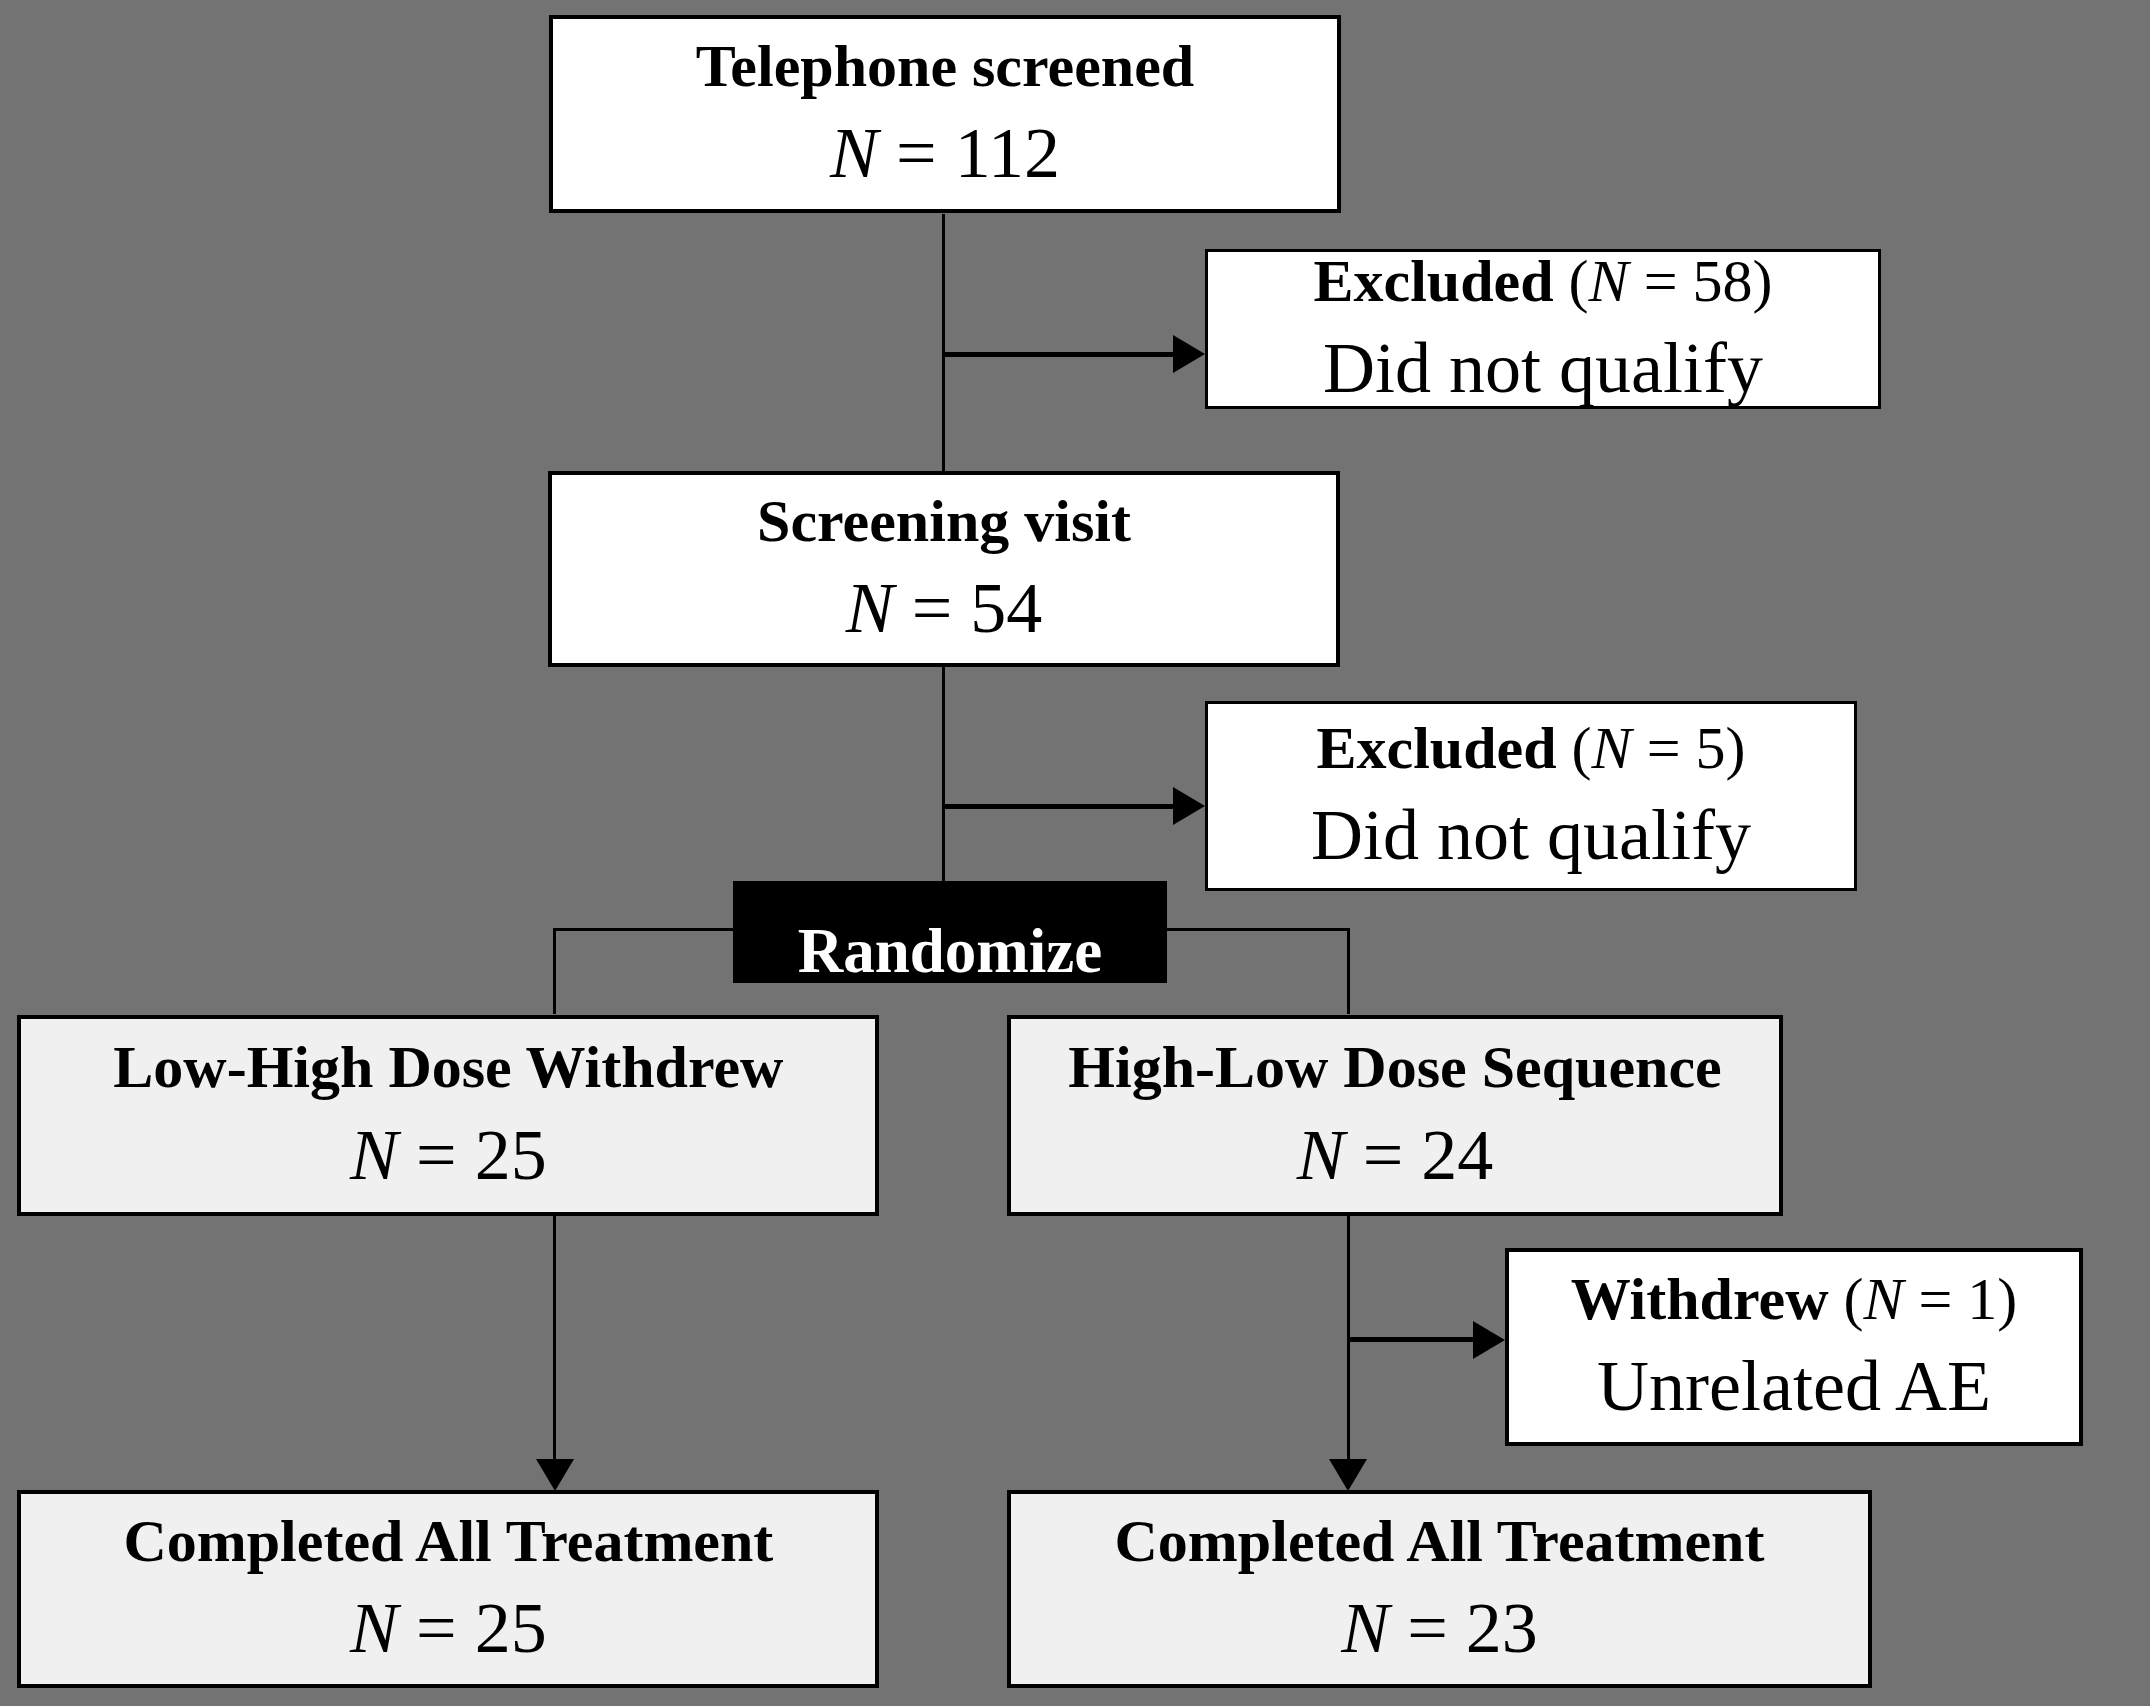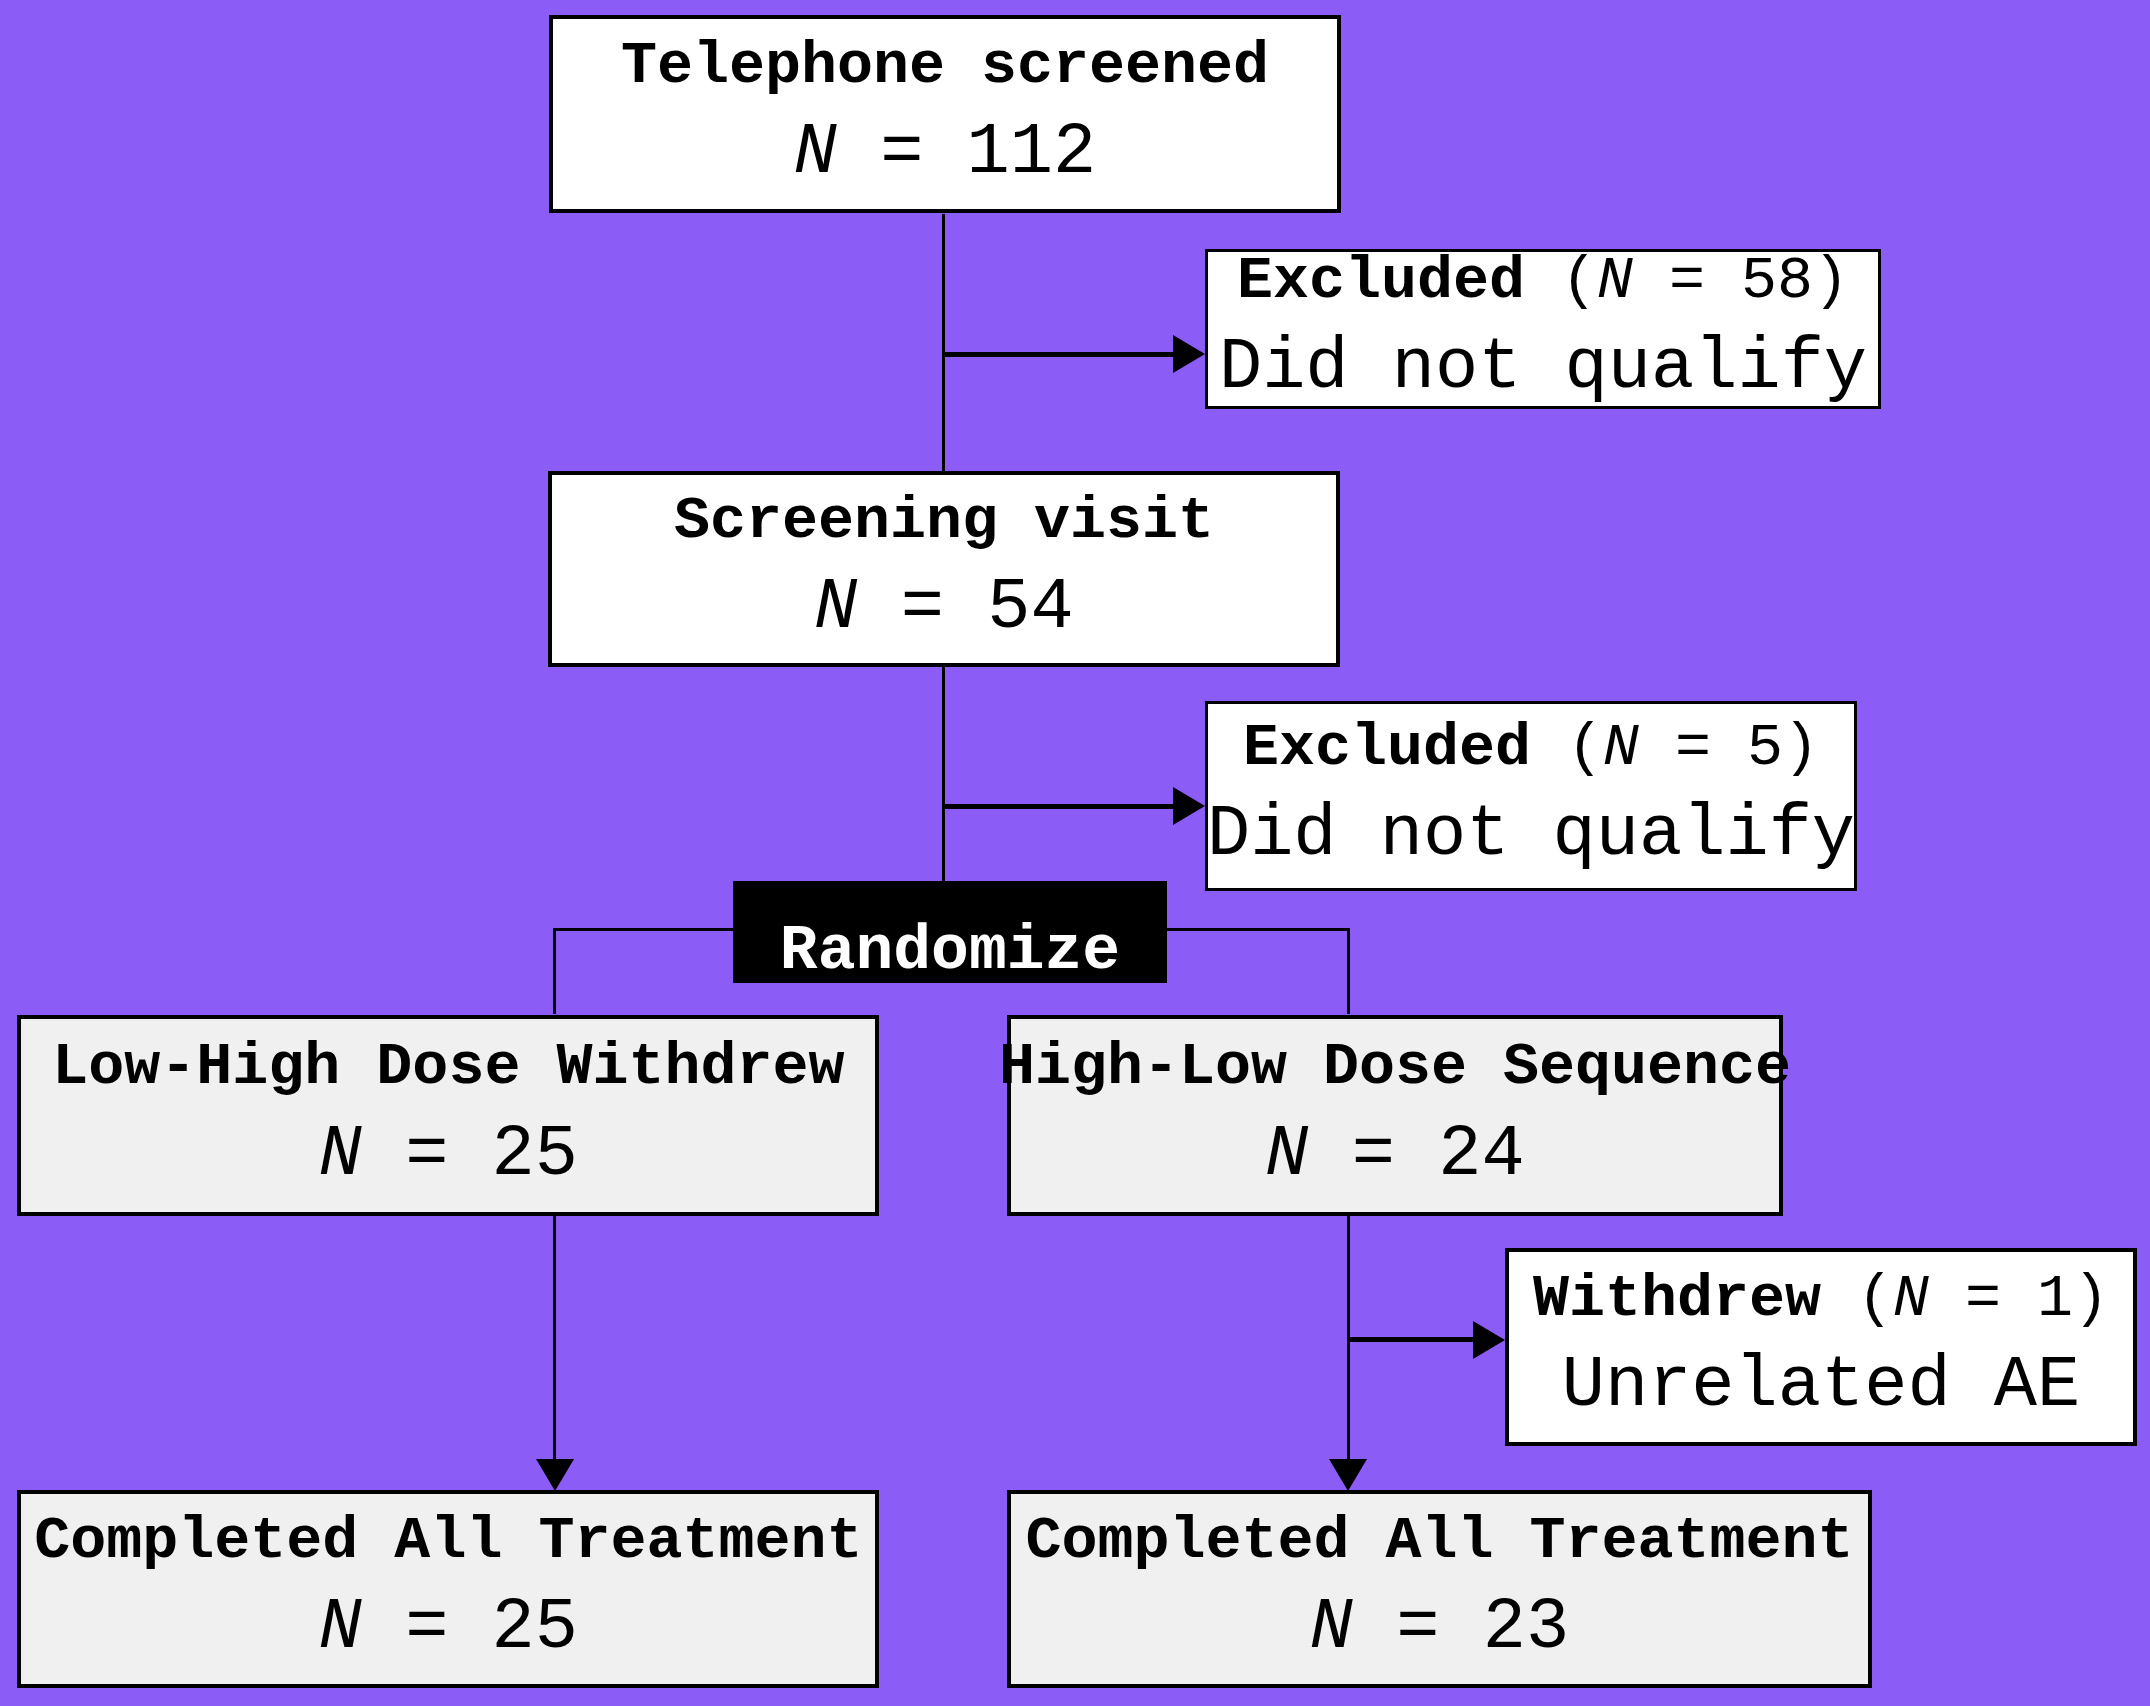--- a/index.html
+++ b/index.html
@@ -1,21 +1,21 @@
 <!DOCTYPE html>
 <html style="font-size:11.6px"><head>
 <meta charset="utf-8">
 <style>
   html,body{margin:0;padding:0;background:#ffffff;}
   #canvas{
     position:relative;
     width:2151px;
     height:1707px;
-    background:#8b5cf6;
-    font-family:Liberation Mono, monospace;
+    background:#737373;
+    font-family:Liberation Serif, serif;
     color:#000000;
     overflow:hidden;
   }
   .box{
     position:absolute;
     box-sizing:border-box;
     background:#ffffff;
     border:4.4px solid #000000;
     display:flex;
     flex-direction:column;
@@ -107,21 +107,21 @@
   <div class="box gray" style="left:17.4px;top:1015px;width:862px;height:201px;">
     <div class="t">Low-High Dose Withdrew</div>
     <div class="n"><span class="it">N</span><span> = 25</span></div>
   </div>
 
   <div class="box gray" style="left:1007px;top:1015px;width:776px;height:201px;">
     <div class="t">High-Low Dose Sequence</div>
     <div class="n"><span class="it">N</span><span> = 24</span></div>
   </div>
 
-  <div class="box" style="left:1505px;top:1248px;width:632px;height:198px;">
+  <div class="box" style="left:1505px;top:1248px;width:578px;height:198px;">
     <div class="t1"><span class="b">Withdrew</span><span> (</span><span class="it">N</span><span> = 1)</span></div>
     <div class="n">Unrelated AE</div>
   </div>
 
   <div class="box gray" style="left:17.4px;top:1490px;width:862px;height:198px;">
     <div class="t">Completed All Treatment</div>
     <div class="n"><span class="it">N</span><span> = 25</span></div>
   </div>
 
   <div class="box gray" style="left:1007px;top:1490px;width:865px;height:198px;">

